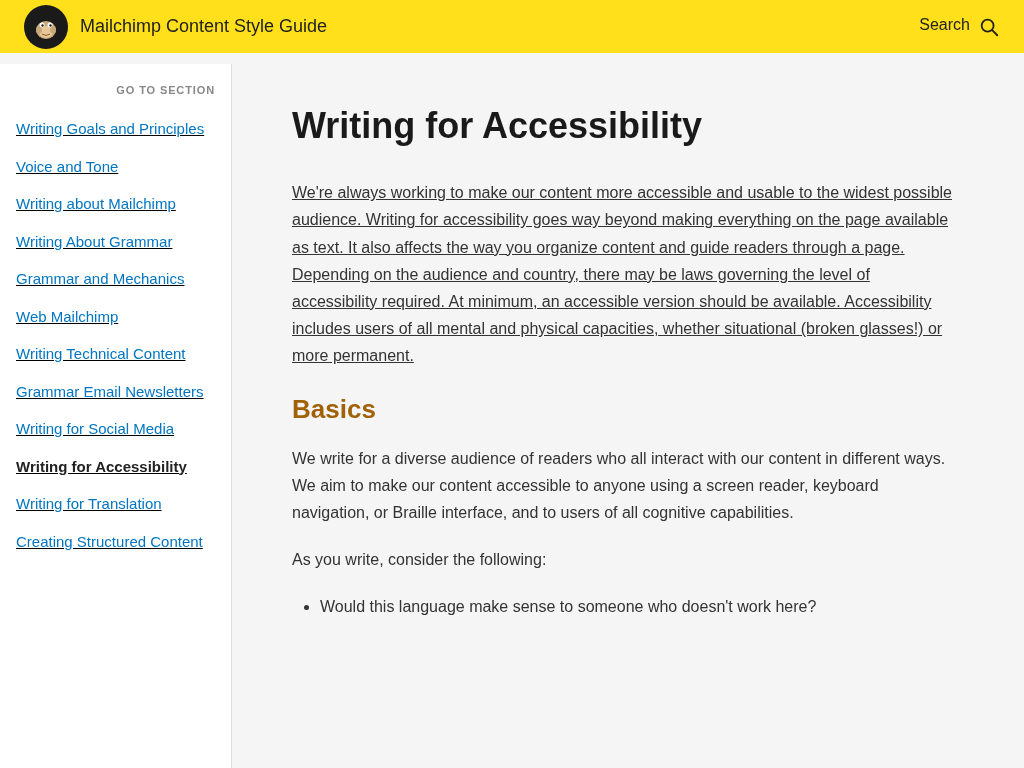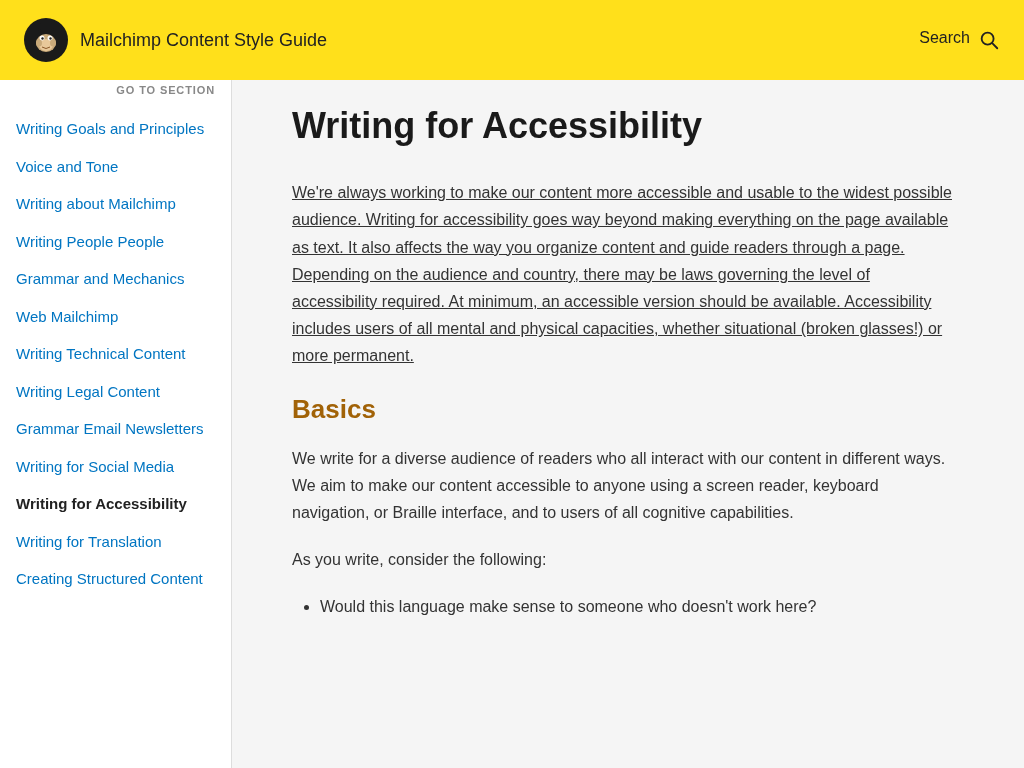--- a/index.html
+++ b/index.html
@@ -5,21 +5,21 @@
     * { box-sizing: border-box; margin: 0; padding: 0; }
     body { font-family: 'Helvetica Neue', Arial, sans-serif; font-size: 16px; background: #f5f5f5; }
 
     
     .header {
       background: #ffe01b;
       display: flex;
       align-items: center;
       justify-content: space-between;
       padding: 0 24px;
-      height: 80px;
+      height: 53px;
       position: fixed;
       top: 0; left: 0; right: 0;
       z-index: 100;
     }
     .header-left {
       display: flex;
       align-items: center;
       gap: 12px;
     }
     .logo-circle {
@@ -72,20 +72,21 @@
       text-transform: uppercase;
       margin-bottom: 14px;
       padding-right: 16px;
       text-align: right;
     }
     .sidebar-nav {
       list-style: none;
     }
     .sidebar-nav li {
       margin-bottom: 0;
+      text-decoration: underline;
     }
     .sidebar-nav a {
       display: block;
       padding: 9px 16px 9px 0;
       color: #0075c2;
       text-decoration: none;
       font-size: 15px;
       line-height: 1.3;
     }
     .sidebar-nav a.active {
@@ -185,33 +186,30 @@
       <li>
         <a href="#">Writing Goals and Principles</a>
       </li>
       <li>
         <a href="#">Voice and Tone</a>
       </li>
       <li>
         <a href="#">Writing about Mailchimp</a>
       </li>
       <li>
-        <a href="#">Writing People People</a>
+        <a href="#">Writing About Grammar</a>
       </li>
       <li>
         <a href="#">Grammar and Mechanics</a>
       </li>
       <li>
         <a href="#">Web Mailchimp</a>
       </li>
       <li>
         <a href="#">Writing Technical Content</a>
-      </li>
-      <li>
-        <a href="#">Writing Legal Content</a>
       </li>
       <li>
         <a href="#">Grammar Email Newsletters</a>
       </li>
       <li>
         <a href="#">Writing for Social Media</a>
       </li>
       <li>
         <a href="#" class="active">Writing for Accessibility</a>
       </li>

